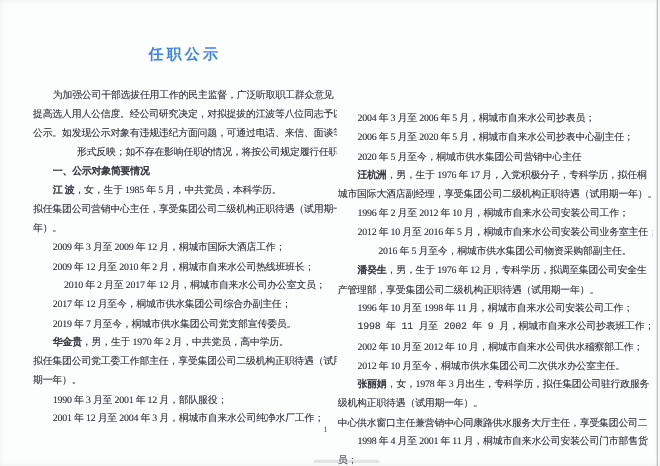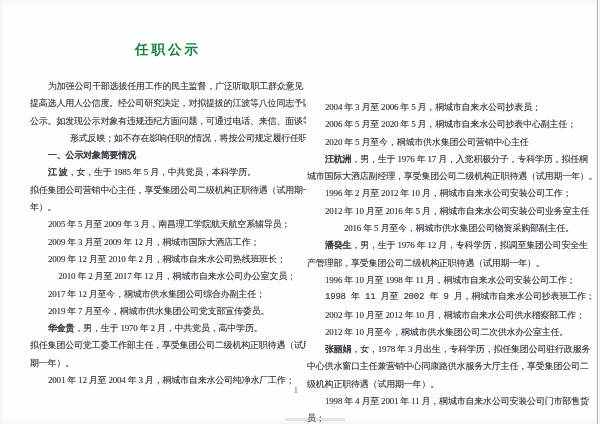--- a/index.html
+++ b/index.html
@@ -13,21 +13,21 @@
     box-shadow:inset 0 0 6px rgba(190,195,195,.25);
   }
   .col { position:absolute; }
   .col-left  { left:30px;  top:42px; width:276px; }
   .col-right { left:307px; top:71px; width:286px;margin-top:28px; }
   .doc-title {
     text-align:center;
     font-weight:bold;
     font-size:13.5px;
     letter-spacing:3px;
-    color:#15803d;
+    color:#3b82f6;
     margin-bottom:20px;
     line-height:16px;
   }
   .line {
     height:17.3px;
     line-height:17.3px;
     font-size:9px;
     letter-spacing:-0.2px;
     white-space:nowrap;
     overflow:hidden;
@@ -62,51 +62,51 @@
     <div class="doc-title">任职公示</div>
     <div>
         <div class="line" style="padding-left: 2em;"><span>为加强公司干部选拔任用工作的民主监督，广泛听取职工群众意见，</span></div>
         <div class="line" style="padding-left: 0em;"><span>提高选人用人公信度。经公司研究决定，对拟提拔的江波等八位同志予以</span></div>
         <div class="line" style="padding-left: 0em;"><span>公示。如发现公示对象有违规违纪方面问题，可通过电话、来信、面谈等</span></div>
         <div class="line" style="padding-left: 0em; margin-left: 40px;"><span>形式反映；如不存在影响任职的情况，将按公司规定履行任职手续。</span></div>
         <div class="line" style="padding-left: 2em;"><span class="b">一、公示对象简要情况</span></div>
         <div class="line" style="padding-left: 2em;"><span class="b">江 波</span><span>，女，生于 1985 年 5 月，中共党员，本科学历。</span></div>
         <div class="line" style="padding-left: 0em;"><span>拟任集团公司营销中心主任，享受集团公司二级机构正职待遇（试用期一</span></div>
         <div class="line" style="padding-left: 0em;"><span>年）。</span></div>
-        <div class="line" style="padding-left: 2em;"><span>2005 年 5 月至 2009 年 3 月，南昌理工学院航天航空系辅导员；</span></div>
         <div class="line" style="padding-left: 2em;"><span>2009 年 3 月至 2009 年 12 月，桐城市国际大酒店工作；</span></div>
         <div class="line" style="padding-left: 2em;"><span>2009 年 12 月至 2010 年 2 月，桐城市自来水公司热线班班长；</span></div>
         <div class="line" style="padding-left: 2em; text-align: center;"><span>2010 年 2 月至 2017 年 12 月，桐城市自来水公司办公室文员；</span></div>
         <div class="line" style="padding-left: 2em;"><span>2017 年 12 月至今，桐城市供水集团公司综合办副主任；</span></div>
         <div class="line" style="padding-left: 2em;"><span>2019 年 7 月至今，桐城市供水集团公司党支部宣传委员。</span></div>
         <div class="line" style="padding-left: 2em;"><span class="b">华金贵</span><span>，男，生于 1970 年 2 月，中共党员，高中学历。</span></div>
         <div class="line" style="padding-left: 0em;"><span>拟任集团公司党工委工作部主任，享受集团公司二级机构正职待遇（试用</span></div>
         <div class="line" style="padding-left: 0em;"><span>期一年）。</span></div>
+        <div class="line" style="padding-left: 2em;"><span>1990 年 3 月至 2001 年 12 月，部队服役；</span></div>
         <div class="line" style="padding-left: 2em;"><span>2001 年 12 月至 2004 年 3 月，桐城市自来水公司纯净水厂工作；</span></div>
       </div>
   </div>
   <div class="col col-right">
     <div>
         <div class="line" style="padding-left: 2em;"><span>2004 年 3 月至 2006 年 5 月，桐城市自来水公司抄表员；</span></div>
         <div class="line" style="padding-left: 2em;"><span>2006 年 5 月至 2020 年 5 月，桐城市自来水公司抄表中心副主任；</span></div>
         <div class="line" style="padding-left: 2em;"><span>2020 年 5 月至今，桐城市供水集团公司营销中心主任</span></div>
         <div class="line" style="padding-left: 2em;"><span class="b">汪杭洲</span><span>，男，生于 1976 年 17 月，入党积极分子，专科学历，拟任桐</span></div>
         <div class="line" style="padding-left: 0em;"><span>城市国际大酒店副经理，享受集团公司二级机构正职待遇（试用期一年）。</span></div>
         <div class="line" style="padding-left: 2em;"><span>1996 年 2 月至 2012 年 10 月，桐城市自来水公司安装公司工作；</span></div>
         <div class="line" style="padding-left: 2em;"><span>2012 年 10 月至 2016 年 5 月，桐城市自来水公司安装公司业务室主任；</span></div>
         <div class="line" style="padding-left: 2em; text-align: center;"><span>2016 年 5 月至今，桐城市供水集团公司物资采购部副主任。</span></div>
         <div class="line" style="padding-left: 2em;"><span class="b">潘癸生</span><span>，男，生于 1976 年 12 月，专科学历，拟调至集团公司安全生</span></div>
         <div class="line" style="padding-left: 0em;"><span>产管理部，享受集团公司二级机构正职待遇（试用期一年）。</span></div>
         <div class="line" style="padding-left: 2em;"><span>1996 年 10 月至 1998 年 11 月，桐城市自来水公司安装公司工作；</span></div>
         <div class="line" style="padding-left: 2em; font-family: Liberation Mono, monospace;"><span>1998 年 11 月至 2002 年 9 月，桐城市自来水公司抄表班工作；</span></div>
         <div class="line" style="padding-left: 2em;"><span>2002 年 10 月至 2012 年 10 月，桐城市自来水公司供水稽察部工作；</span></div>
         <div class="line" style="padding-left: 2em;"><span>2012 年 10 月至今，桐城市供水集团公司二次供水办公室主任。</span></div>
         <div class="line" style="padding-left: 2em;"><span class="b">张丽娟</span><span>，女，1978 年 3 月出生，专科学历，拟任集团公司驻行政服务</span></div>
+        <div class="line" style="padding-left: 0em;"><span>级机构正职待遇（试用期一年）。</span></div>
         <div class="line" style="padding-left: 0em;"><span>中心供水窗口主任兼营销中心同康路供水服务大厅主任，享受集团公司二</span></div>
-        <div class="line" style="padding-left: 0em;"><span>级机构正职待遇（试用期一年）。</span></div>
         <div class="line" style="padding-left: 2em;"><span>1998 年 4 月至 2001 年 11 月，桐城市自来水公司安装公司门市部售货</span></div>
         <div class="line" style="padding-left: 0em;"><span>员；</span></div>
       </div>
   </div>
   <div class="page-number">1</div>
   <div class="scan-edge-right"></div>
   <div class="scan-smudge-bottom"></div>
 </div>
 
 </body></html>

